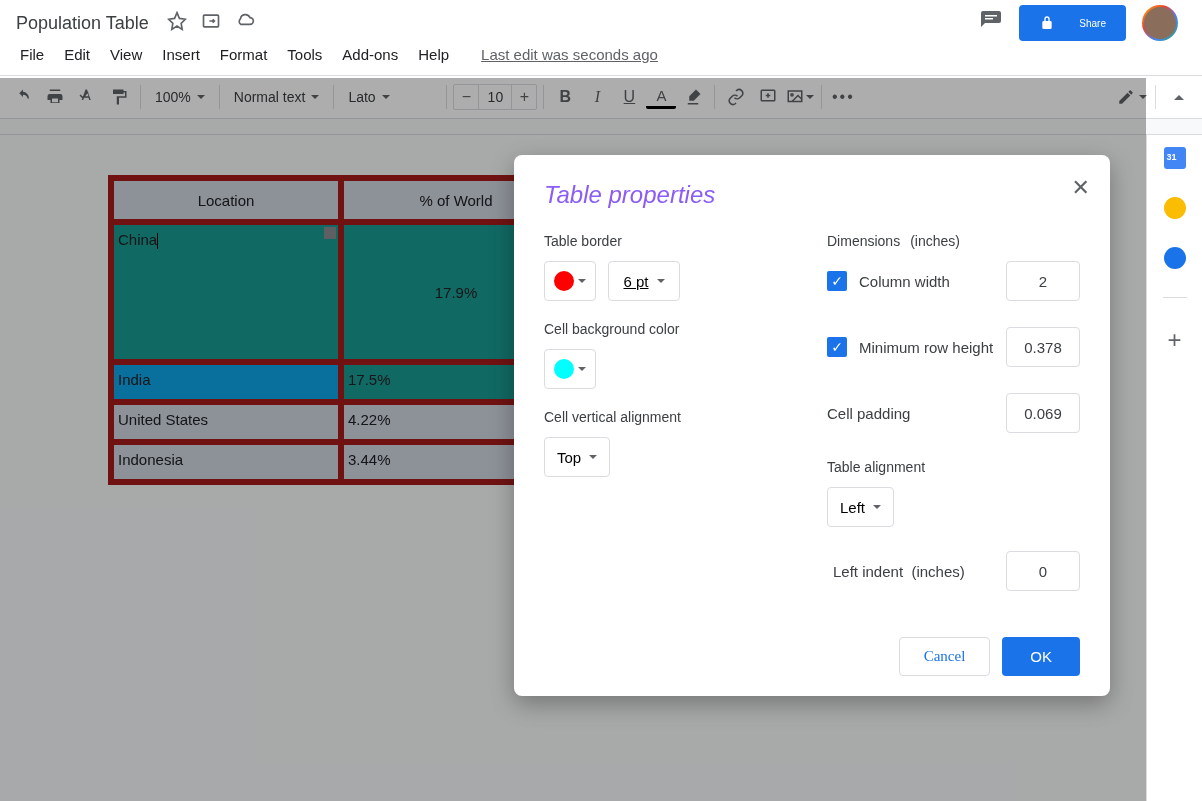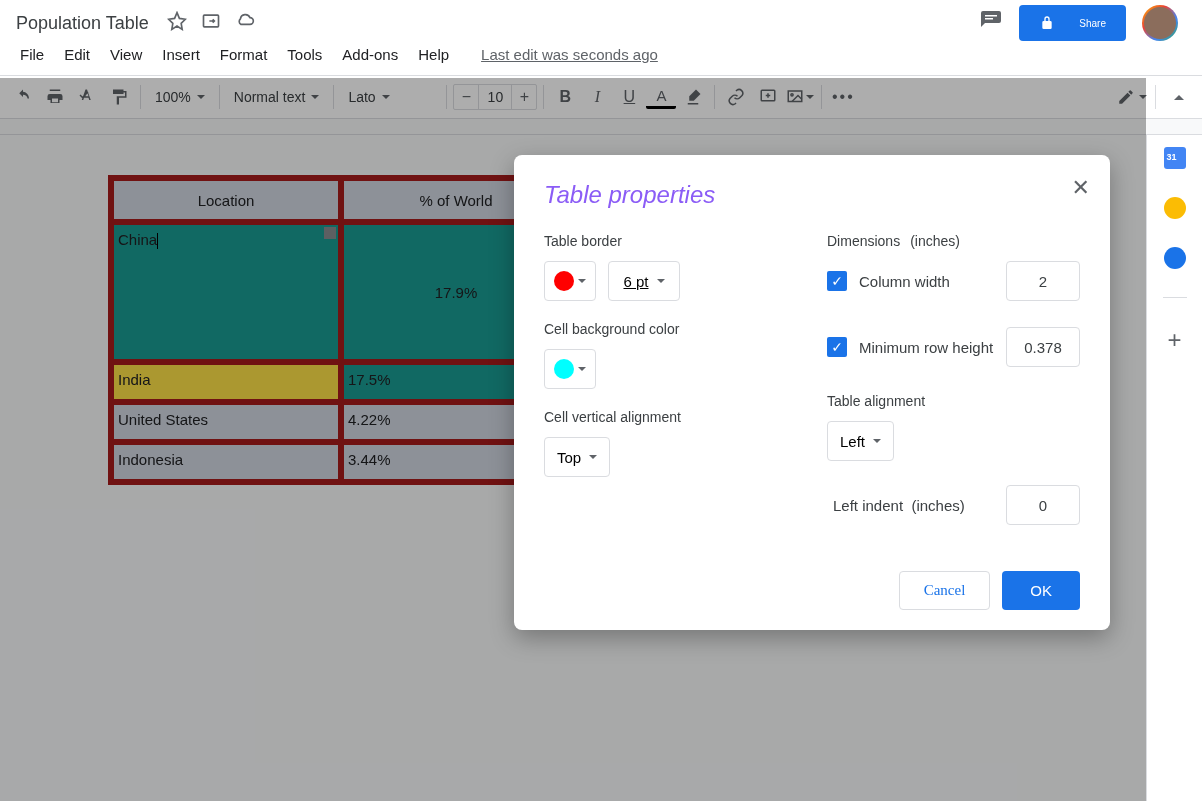--- a/index.html
+++ b/index.html
@@ -36,21 +36,21 @@
   .ruler { height: 16px; background:#f8f9fa; border-bottom:1px solid #dadce0; position:relative; font-size:10px; color:#80868b; }
   
   .main-area { display:flex; height: calc(801px - 38px - 36px - 44px - 16px); }
   .doc-canvas { flex:1; background:#f8f9fa; padding: 40px 0 0 108px; position:relative; }
   .doc-table { border-collapse:collapse; }
   .doc-table th, .doc-table td { border: 6px solid #a61b1b; padding: 6px 4px; font-size:15px; color:#202124; }
   .doc-table th { background:#d0d6e0; font-weight:normal; text-align:center; width:230px; height:44px; }
   .doc-table td { width:230px; vertical-align:top; }
   .row-china td { background:#1a9b92; height:140px; }
   .row-china td:nth-child(2) { text-align:center; vertical-align:middle; }
-  .row-india td:first-child { background:#fde047; }
+  .row-india td:first-child { background:#0ea5e9; }
   .row-india td:nth-child(2) { background:#1a9b92; }
   .row-us td, .row-indonesia td { background:#d0d6e0; height:40px; }
   .row-india td { height:40px; }
   .cursor-mark::after { content:''; display:inline-block; width:1px; height:16px; background:#000; vertical-align:middle; }
   .cell-handle { position:absolute; width:12px; height:12px; background:#8a8d91; top:2px; right:2px; }
   
   .side-panel { width:56px; border-left:1px solid #dadce0; background:#fff; display:flex; flex-direction:column; align-items:center; padding-top:12px; gap:28px; }
   .side-icon { width:22px; height:22px; border-radius:3px; }
   .cal-icon { background:#4285f4; position:relative; }
   .cal-icon::after { content:'31'; position:absolute; font-size:9px; color:#fff; top:5px; left:3px; font-weight:bold;}
@@ -304,20 +304,24 @@
       <div class="dim-row">
         <div class="dim-check">✓</div>
         <div class="dim-label">Column width</div>
         <input class="dim-input" value="2" style="">
       </div>
       <div class="dim-row">
         <div class="dim-check">✓</div>
         <div class="dim-label">Minimum row height</div>
         <input class="dim-input" value="0.378" style="">
       </div>
+      <div class="dim-row nolabel">
+        <div class="dim-label" style="margin-left:0">Cell padding</div>
+        <input class="dim-input" value="0.069" style="">
+      </div>
       <div class="section-label" style="margin-top:0">Table alignment</div>
       <div class="align-select" style="margin-bottom:24px">
           <span>Left</span>
           <span class="dd-arrow"></span>
         </div>
       <div class="dim-row nolabel">
         <div class="dim-label" style="margin-left:6px"><span>Left indent</span>&nbsp;&nbsp;<span>(inches)</span></div>
         <input class="dim-input" value="0" style="">
       </div>
     </div>

